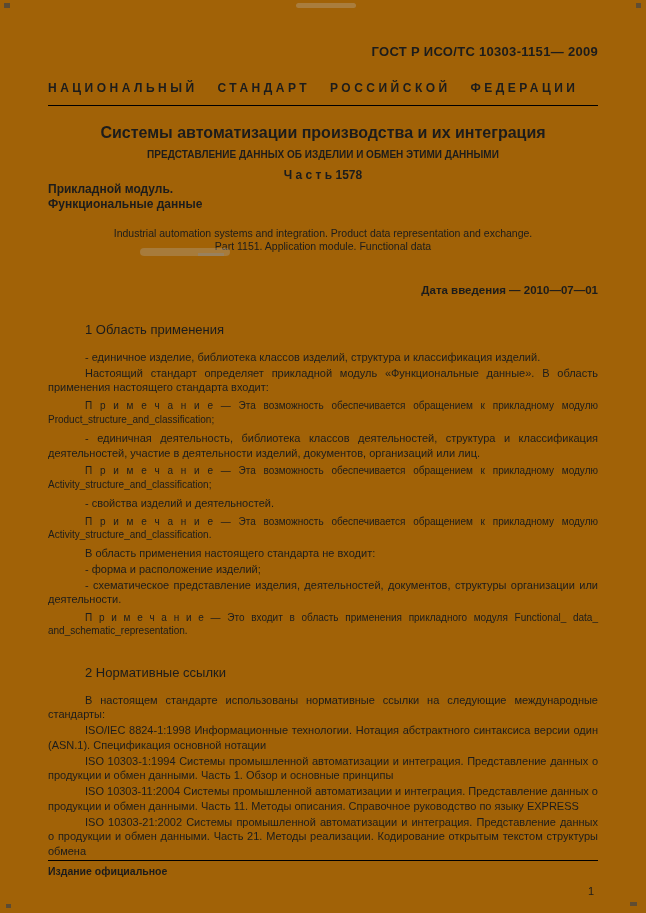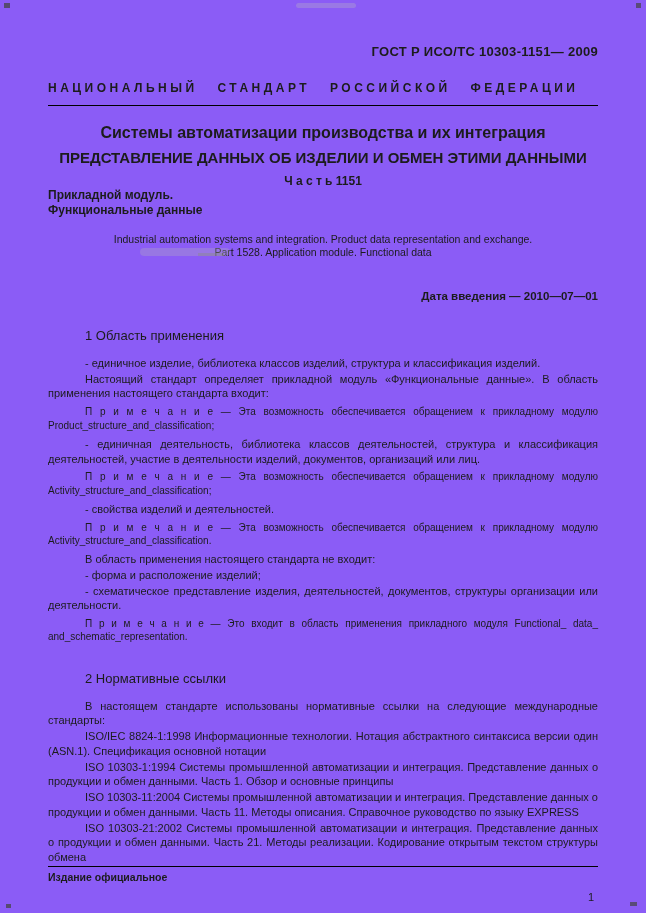--- a/index.html
+++ b/index.html
@@ -6,21 +6,21 @@
     margin: 0;
     padding: 0;
     background: #ffffff;
   }
   .page {
     position: relative;
     width: 646px;
     height: 913px;
     box-sizing: border-box;
     padding: 44px 48px 34px 48px;
-    background: #8b5cf6;
+    background: #a16207;
     color: #1c1c1c;
     font-family: "Liberation Sans", sans-serif;
     display: flex;
     flex-direction: column;
     overflow: hidden;
   }
   .doc-code {
     text-align: right;
     font-weight: bold;
     font-size: 13px;
@@ -30,21 +30,21 @@
     margin-top: 22px;
     padding-bottom: 10px;
     border-bottom: 1.5px solid #000;
     font-weight: bold;
     font-size: 12px;
     letter-spacing: 3.5px;
     word-spacing: 13px;
     white-space: nowrap;
   }
   .t-subject { font-weight: bold; font-size: 16px;  text-align: center; margin-top: 18px; }
-  .t-main    { font-weight: bold; font-size: 15px; text-align: center; margin-top: 7px; }
+  .t-main    { font-weight: bold; font-size: 10px; text-align: center; margin-top: 7px; }
   .t-part    { font-weight: bold; font-size: 12px;  text-align: center; margin-top: 8px; }
   .t-module  { font-weight: bold; font-size: 12px;  text-align: left; line-height: 1.28; }
   .t-en      { font-size: 10.5px; text-align: center; margin-top: 14px; line-height: 1.3; }
   .date-line {
     text-align: right;
     font-weight: bold;
     font-size: 11.5px;
     margin-top: 30px;
   }
   .h {
@@ -102,26 +102,26 @@
   <div class="artifact a-smudge2"></div>
   <div class="artifact a-smudge3"></div>
 
   <div class="doc-code">ГОСТ Р ИСО/ТС 10303-1151— 2009</div>
 
   <div class="banner">НАЦИОНАЛЬНЫЙ СТАНДАРТ РОССИЙСКОЙ ФЕДЕРАЦИИ</div>
 
   <div>
     <div class="t-subject">Системы автоматизации производства и их интеграция</div>
     <div class="t-main">ПРЕДСТАВЛЕНИЕ ДАННЫХ ОБ ИЗДЕЛИИ И ОБМЕН ЭТИМИ ДАННЫМИ</div>
-    <div class="t-part">Ч а с т ь  1151</div>
+    <div class="t-part">Ч а с т ь  1578</div>
     <div class="t-module">Прикладной модуль.</div>
     <div class="t-module">Функциональные данные</div>
     <div class="t-en">
       <div>Industrial automation systems and integration. Product data representation and exchange.</div>
-      <div>Part 1528. Application module. Functional data</div>
+      <div>Part 1151. Application module. Functional data</div>
     </div>
   </div>
 
   <div class="date-line">Дата введения  — 2010—07—01</div>
 
   <section class="sec sec1">
     <h2 class="h">1 Область применения</h2>
     <p class="p">- единичное изделие, библиотека классов изделий, структура и классификация изделий.</p>
     <p class="p">Настоящий стандарт определяет прикладной модуль «Функциональные данные». В область применения настоящего стандарта входит:</p>
     <p class="p note">П р и м е ч а н и е — Эта возможность обеспечивается обращением к прикладному модулю Product_structure_and_classification;</p>

